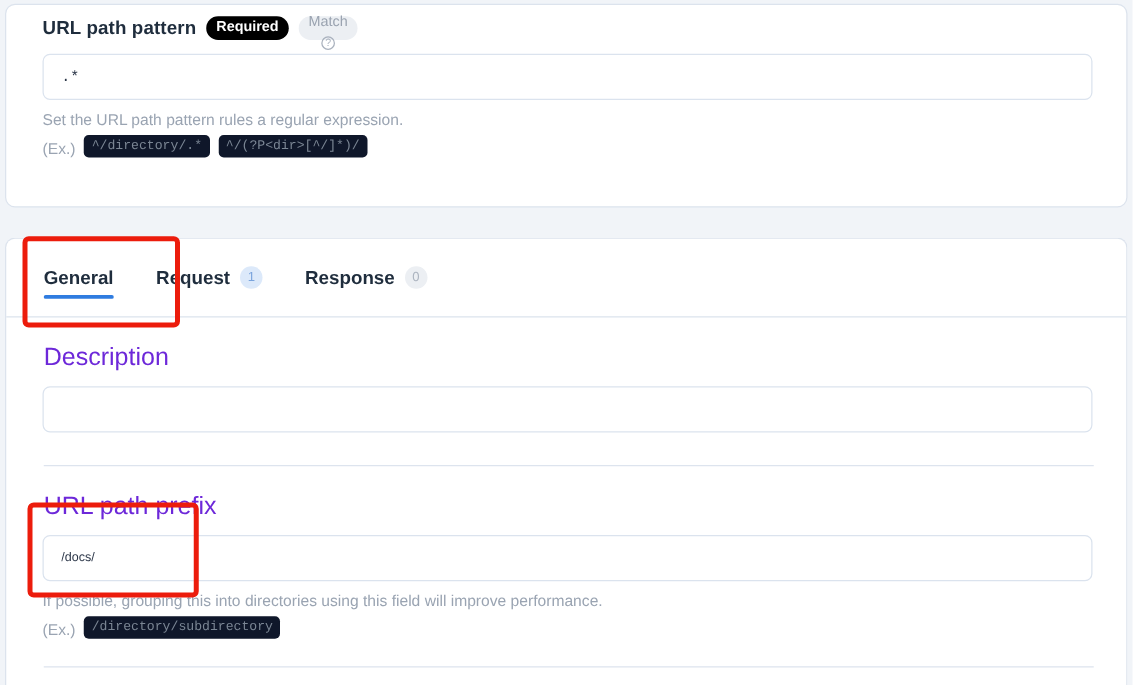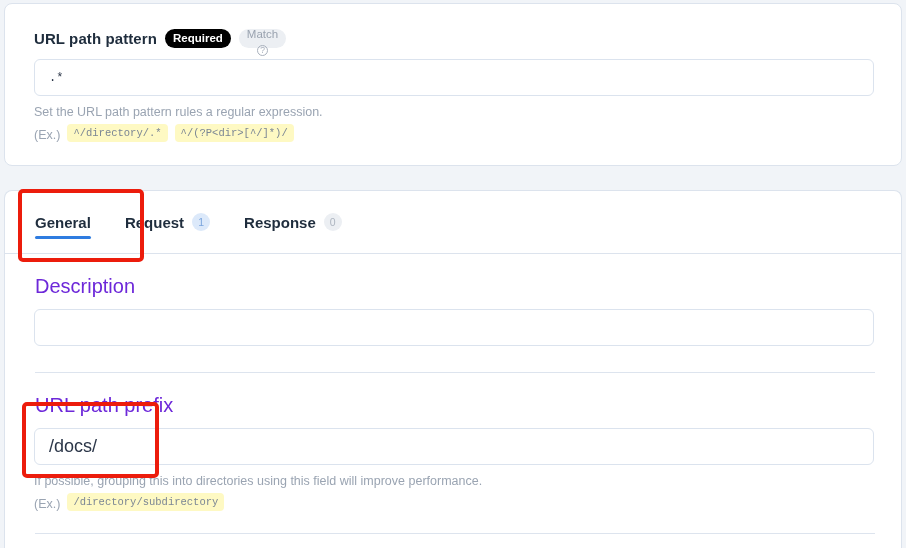--- a/index.html
+++ b/index.html
@@ -23,21 +23,21 @@
     border-radius: 8px;
   }
   #card-pattern { top: 3px; height: 163px; }
   #card-tabs { top: 190px; height: 380px; border-bottom: none; border-radius: 8px 8px 0 0; }
 
   
   .label-row {
     display: flex;
     align-items: center;
     gap: 8px;
-    padding: 25px 0 0 29px;
+    padding: 9px 0 0 29px;
   }
   .field-label {
     font-size: 15px;
     font-weight: bold;
     color: #1f2d3d;
     letter-spacing: .1px;
   }
   .pill {
     display: inline-flex;
     align-items: center;
@@ -73,42 +73,42 @@
   .input {
     display: block;
     margin: 11px auto 0 29px;
     width: 840px;
     height: 37px;
     border: 1px solid #dbe3ee;
     border-radius: 6px;
     background: #fff;
     padding: 0 14px;
     font-family: "Liberation Sans", sans-serif;
-    font-size: 18px;
+    font-size: 10px;
     color: #2b3648;
     outline: none;
   }
   .input.mono { font-family: "Liberation Mono", monospace; font-size: 12px; }
 
   
   .help {
     margin: 9px 0 0 29px;
     font-size: 12.5px;
     color: #9aa4b2;
   }
   .ex-row {
     display: flex;
     align-items: flex-end;
     gap: 7px;
     margin: 5px 0 0 29px;
     font-size: 12.5px;
     color: #9aa4b2;
   }
   .code-chip {
-    background: #fef9c3;
+    background: #0f172a;
     color: #7b8694;
     border-radius: 4px;
     padding: 2px 6px;
     font-family: "Liberation Mono", monospace;
     font-size: 10.5px;
     line-height: 14px;
   }
 
   
   .tabbar {

